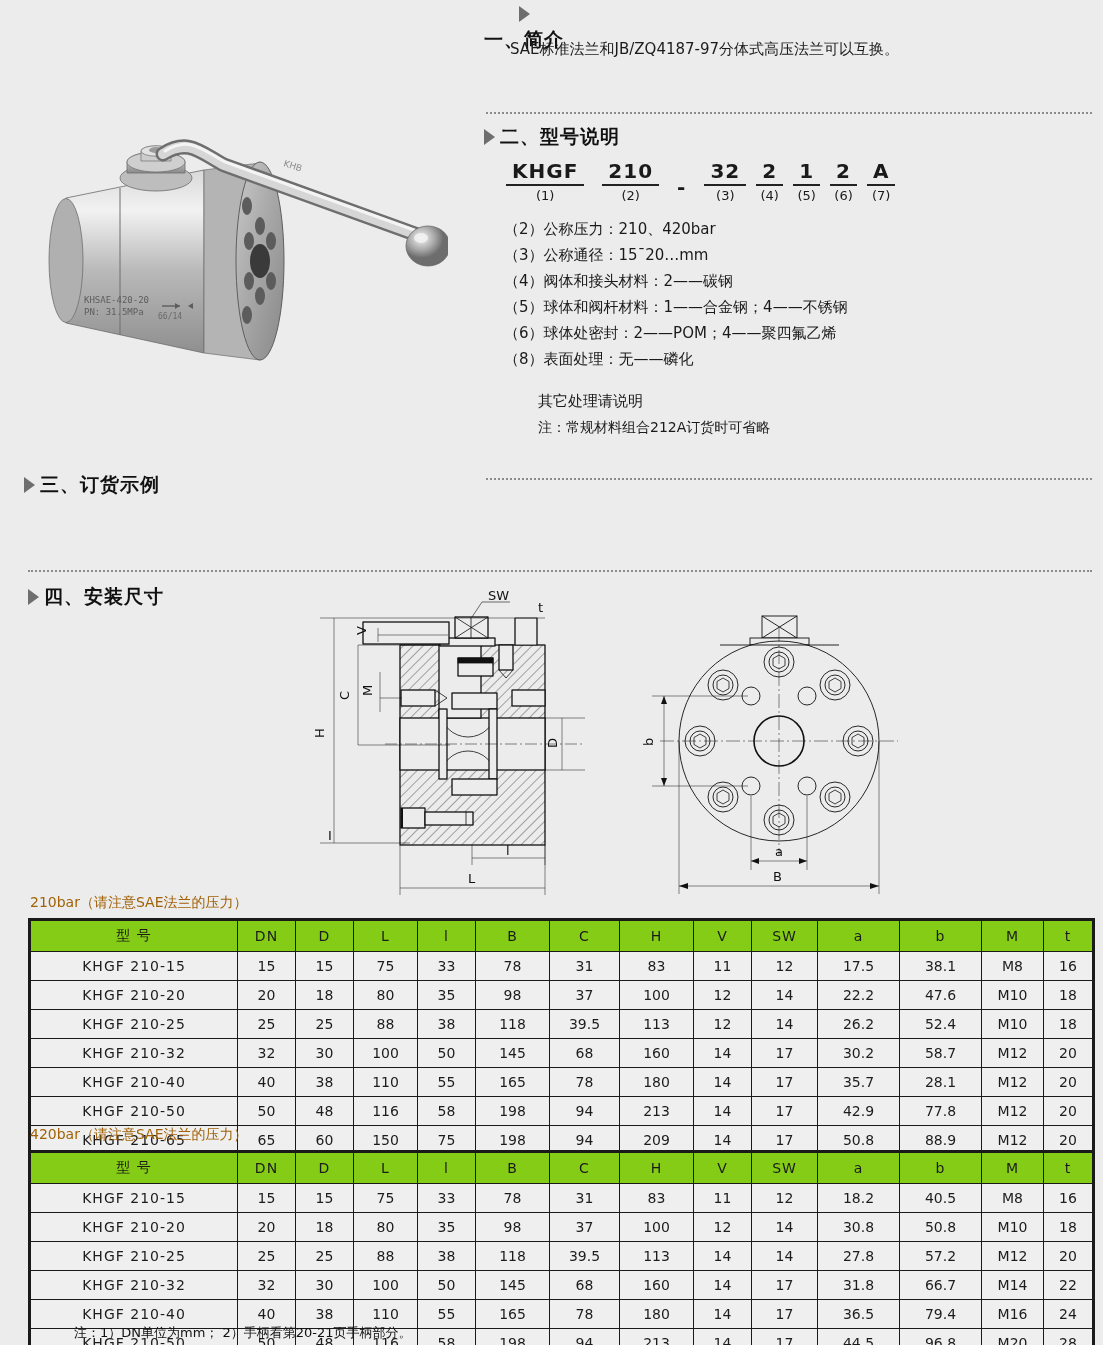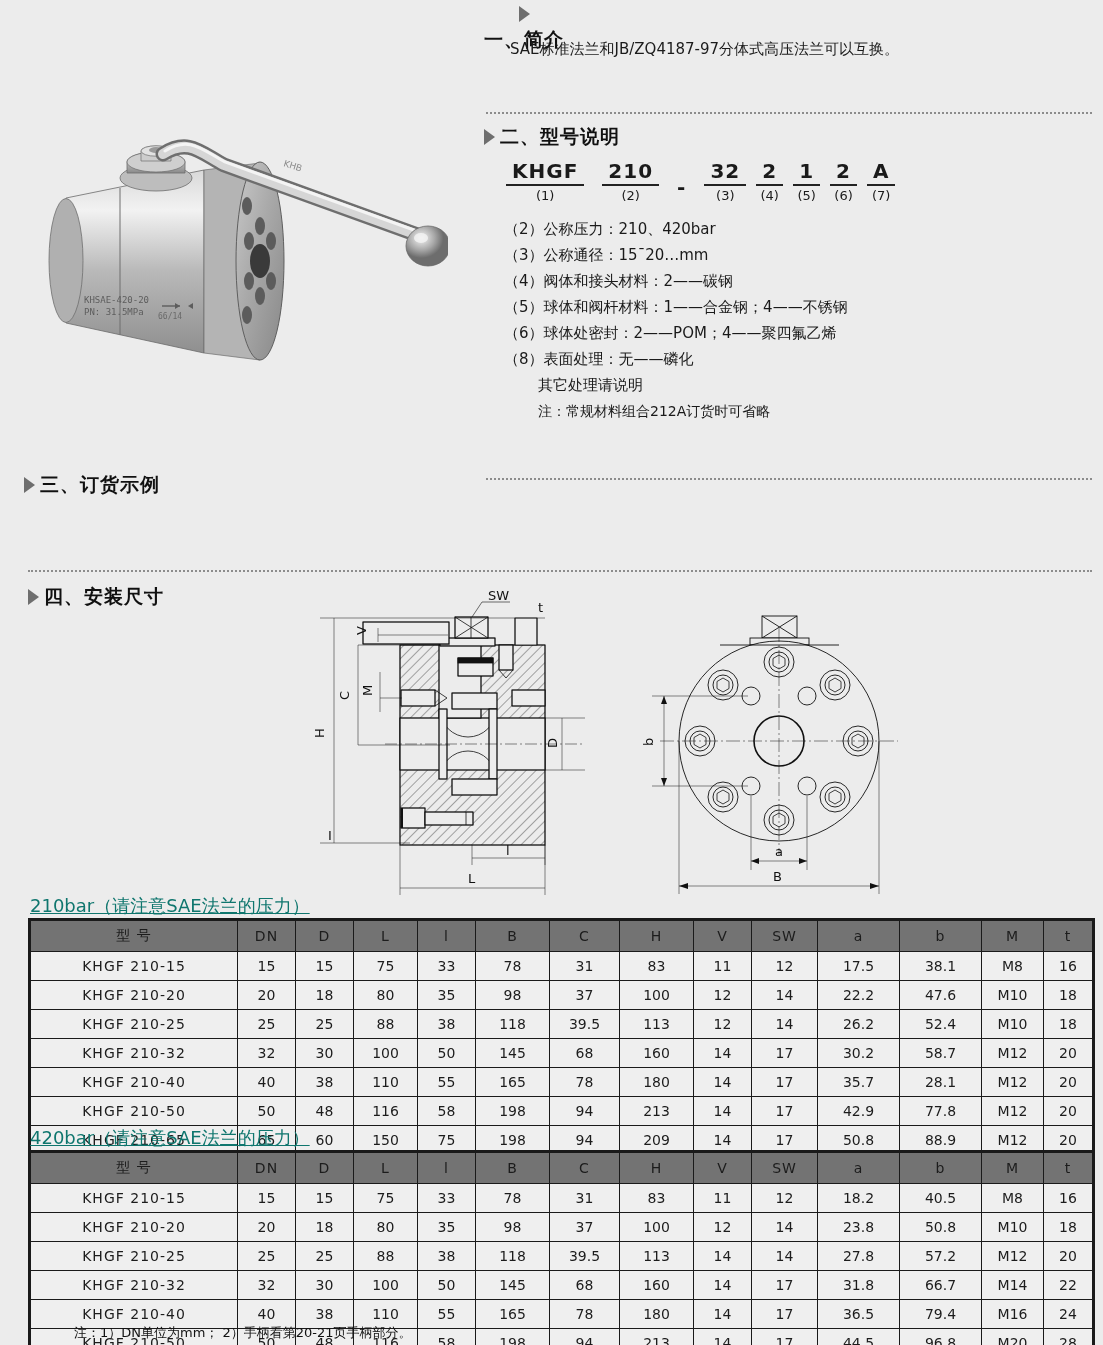--- a/index.html
+++ b/index.html
@@ -87,63 +87,62 @@
   .mc.nodash .val { border-bottom: none; }
   .mc.nodash .idx { visibility: hidden; }
 
   
   .explain {
     position: absolute;
     font-size: 15px;
     line-height: 26px;
   }
   .explain .line { white-space: nowrap; }
-  .explain .sub1 { padding-left: 34px; }
+  .explain .sub1 { padding-left: 34px; margin-top: 16px; }
   .explain .sub2 { padding-left: 34px; font-size: 14px; }
 
   
   .order-body {
     position: absolute;
     font-size: 15px;
     line-height: 28px;
   }
   .order-body .b { font-weight: bold; }
 
   
   .photo-wrap {
     position: absolute;
     left: 28px; top: 118px;
     width: 420px; height: 265px;
   }
 
   
   .tbl-caption {
     position: absolute;
-    font-size: 18px;
-    color: #0f766e;
-    text-decoration: underline;
+    font-size: 14px;
+    color: #a16207;
   }
   table.dim {
     position: absolute;
     border-collapse: collapse;
     table-layout: fixed;
     background: #efefef;
     border: 3px solid #1a1a1a;
     font-size: 14px;
   }
   table.dim th, table.dim td {
     border: 1px solid #1a1a1a;
     text-align: center;
     padding: 0;
     height: 28px;
     font-weight: normal;
     color: #1c1c1c;
   }
   table.dim thead th {
-    background: #737373;
+    background: #84cc16;
     height: 30px;
     letter-spacing: 1px;
   }
   table.dim tbody td { background: #efefef; }
   table.dim tbody td.model {
     letter-spacing: 1px;
   }
   .tbl-note {
     position: absolute;
     font-size: 13px;
@@ -707,21 +706,21 @@
           <td class="model">KHGF   210-20</td>
           <td>20</td>
           <td>18</td>
           <td>80</td>
           <td>35</td>
           <td>98</td>
           <td>37</td>
           <td>100</td>
           <td>12</td>
           <td>14</td>
-          <td>23.8</td>
+          <td>30.8</td>
           <td>50.8</td>
           <td>M10</td>
           <td>18</td>
         </tr>
         <tr>
           <td class="model">KHGF   210-25</td>
           <td>25</td>
           <td>25</td>
           <td>88</td>
           <td>38</td>

